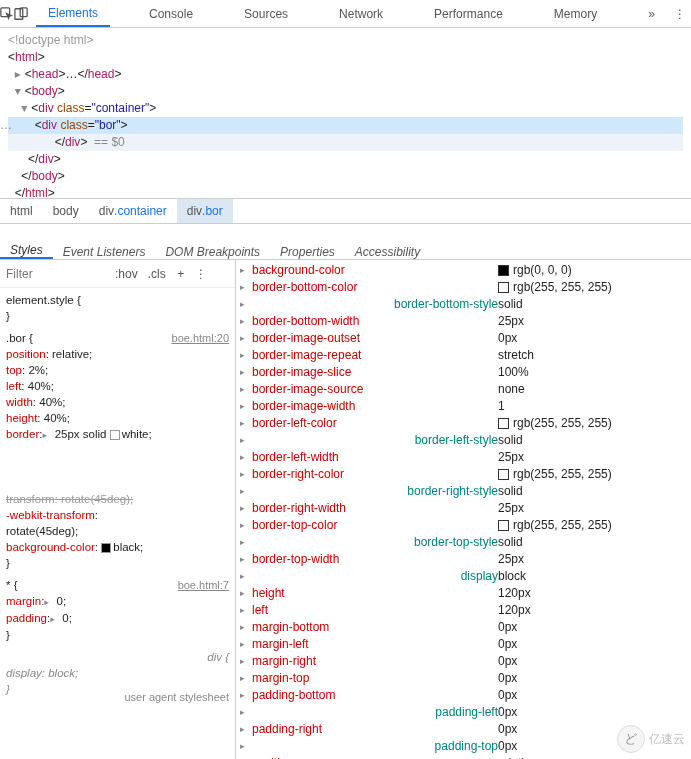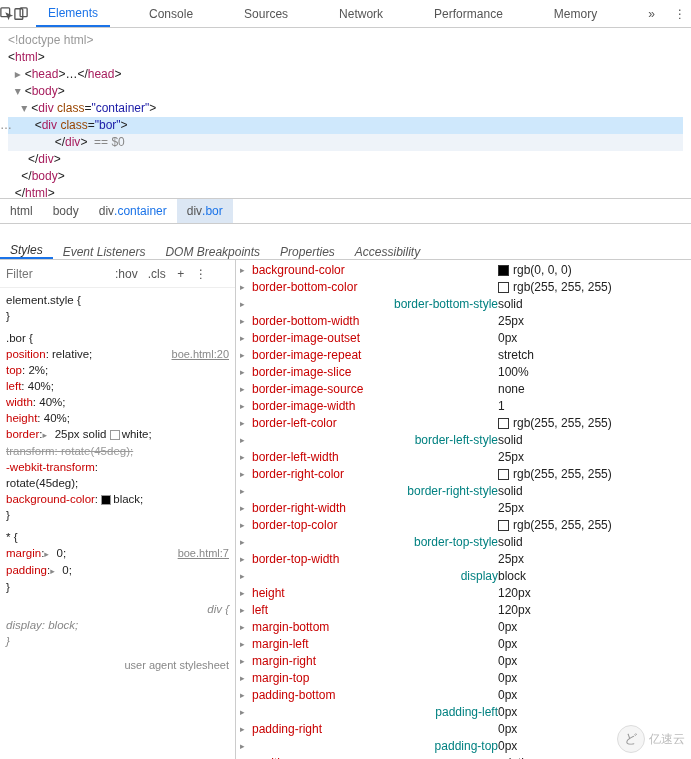--- a/index.html
+++ b/index.html
@@ -38,25 +38,25 @@
 
 .main { display:flex; height: calc(759px - 28px - 170px - 25px - 28px); }
 .left-pane { width:236px; border-right:1px solid #ccc; }
 .filter-row { display:flex; align-items:center; border-bottom:1px solid #eee; height:28px; }
 .filter-row input { border:none; outline:none; padding:4px 6px; font-size:12px; width:110px; color:#888; }
 .filter-row .hov, .filter-row .cls { color:#555; font-size:12px; padding:0 5px; cursor:pointer; }
 .filter-row .plus { width:20px; text-align:center; color:#555; cursor:pointer; }
 
 .rules { padding:4px 6px; font-family: Menlo, Consolas, monospace; font-size:11.5px; line-height:16px; }
 .rule-block { margin-bottom:6px; position:relative; }
-.rule-src { position:absolute; right:0; top:16px; color:#888; text-decoration:underline; font-size:11px; }
+.rule-src { position:absolute; right:0; top:0; color:#888; text-decoration:underline; font-size:11px; }
 .sel-txt { color:#222; }
 .prop { color:#c80000; }
 .cval { color:#222; }
-.strike { text-decoration: line-through; color:#999; }
+.strike { text-decoration: line-through; color:#999;margin-top:48px; }
 .strike .prop { color:#999; }
 .swatch { display:inline-block; width:10px; height:10px; border:1px solid #999; vertical-align:middle; margin-right:2px; }
 .ua { color:#888; }
 .ua .prop, .ua .cval { color:#888; }
 .tri2 { color:#888; display:inline-block; width:9px; font-size:9px; }
 
 .computed { flex:1; overflow:hidden; padding-top:2px; }
 .computed-row { display:flex; padding:0 4px; line-height:17px; align-items:center; }
 .computed-row .tri3 { width:12px; color:#888; font-size:9px; }
 .computed-row .pname { width:246px; color:#c80000; }

